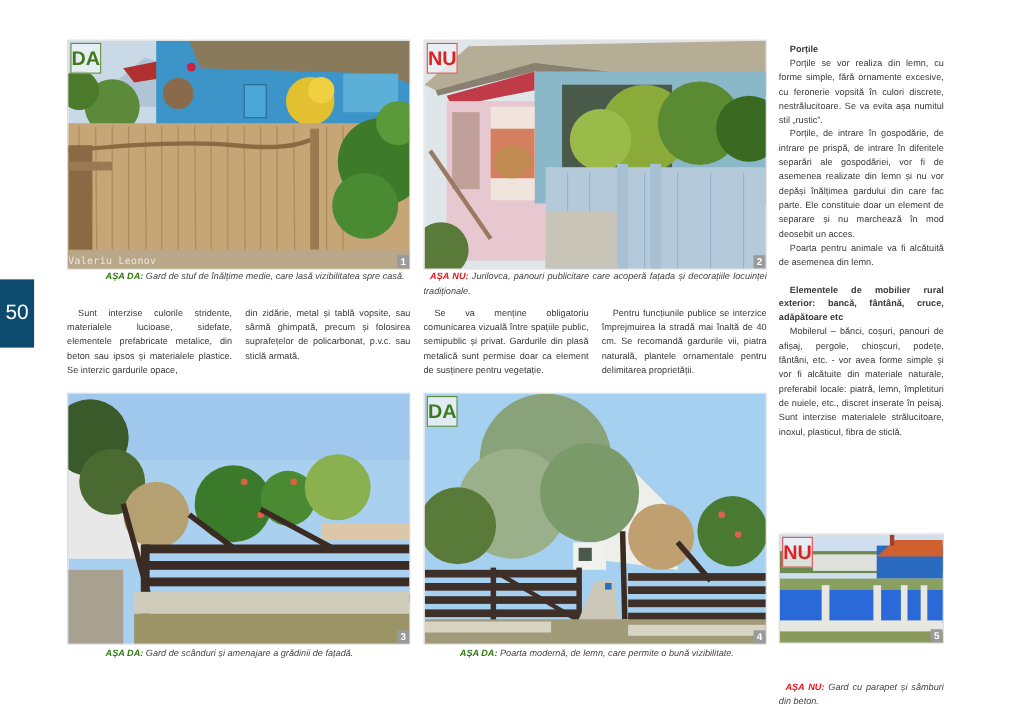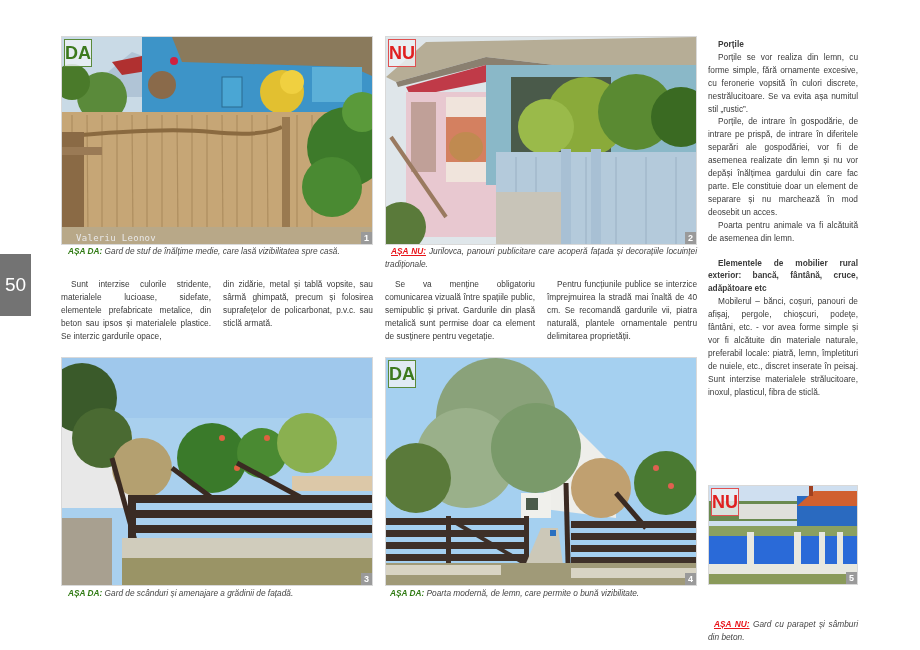--- a/index.html
+++ b/index.html
@@ -1,48 +1,48 @@
 <!DOCTYPE html>
 <html><head>
 <meta charset="utf-8">
 <style>
   html, body { margin:0; padding:0; }
   body {
     width:920px; height:650px; background:#ffffff; position:relative; overflow:hidden;
     font-family:"Liberation Sans", sans-serif; color:#3a3a3a;
   }
   .page-tab {
-    position:absolute; left:0; top:254px; width:31px; height:62px; background:#737373;
+    position:absolute; left:0; top:254px; width:31px; height:62px; background:#0c4a6e;
     color:#fff; font-size:19px; display:flex; align-items:center; justify-content:center;
   }
   .photo {
     position:absolute; overflow:hidden; border:1px solid #d9d9d9; box-sizing:border-box;
   }
   .photo .scene { position:absolute; inset:0; }
   .badge {
     position:absolute; left:2px; top:2px; width:28px; height:28px; box-sizing:border-box;
     font-weight:bold; font-size:18px; display:flex; align-items:center; justify-content:center;
     background:rgba(235,240,245,0.85);
   }
   .badge.da { border:1.5px solid #5a8a3a; color:#3d7a1e; }
   .badge.nu { border:1.5px solid #e05050; color:#e02020; }
   .num {
     position:absolute; right:0; bottom:0; width:11px; height:12px; background:#9a9a9a;
     color:#fff; font-size:9px; font-weight:bold; display:flex; align-items:center; justify-content:center;
   }
   .credit {
-    position:absolute; left:14px; bottom:1px; font-family:"DejaVu Sans Mono", monospace;
+    position:absolute; left:0; bottom:1px; font-family:"DejaVu Sans Mono", monospace;
     font-size:9px; color:#e8e8e8; letter-spacing:0.3px;
   }
   .caption {
     position:absolute; font-size:8.3px; font-style:italic; color:#444; line-height:13px;
   }
   .caption .lbl { font-weight:bold; font-style:italic; }
-  .caption .lbl.da { color:#2f7a12; }
-  .caption .lbl.nu { color:#e8141a;text-decoration:underline; }
+  .caption .lbl.da { color:#2f7a12;margin-left:28px; }
+  .caption .lbl.nu { color:#e8141a; }
   .textcol {
     position:absolute; font-size:8.3px; line-height:12.9px; color:#3a3a3a; text-align:justify;
   }
   .textcol p { margin:0; text-indent:10px; }
   .heading { font-weight:bold; font-size:8.3px; margin:0; text-align:justify; text-indent:10px; }
   .gap { height:4px; }
 </style>
 </head>
 <body>
 

